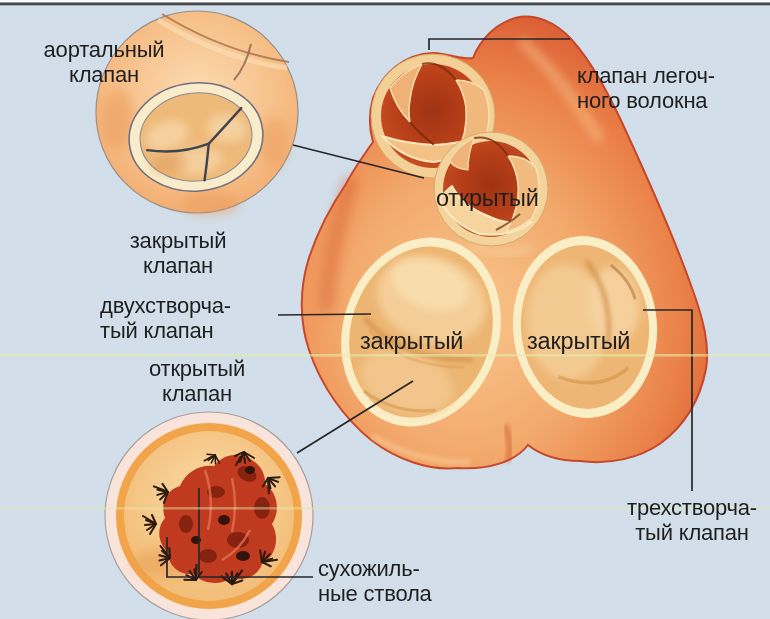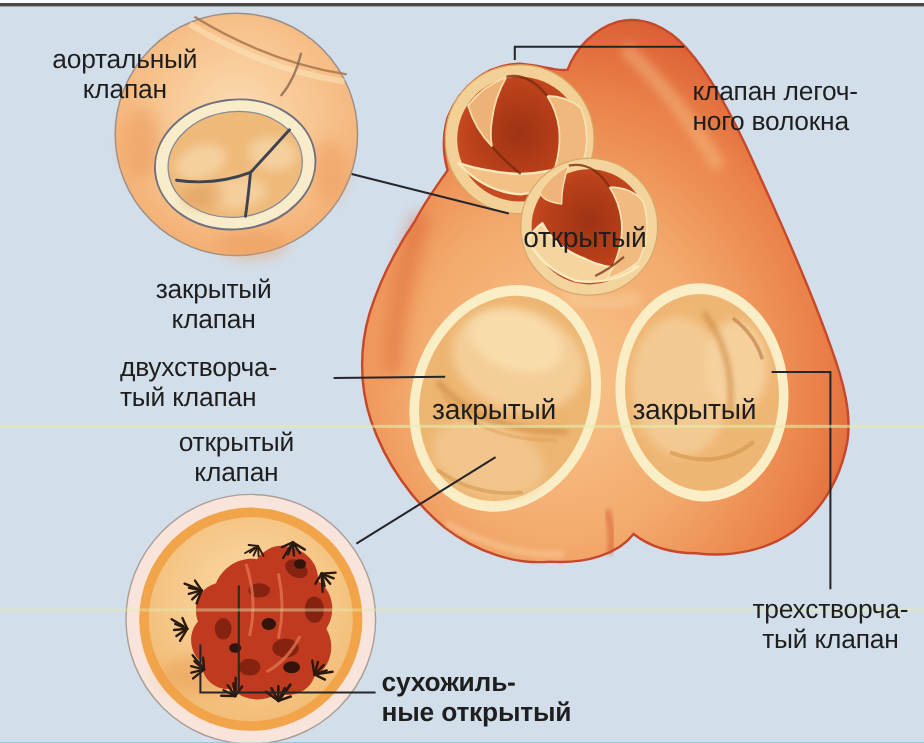--- a/index.html
+++ b/index.html
@@ -245,18 +245,18 @@
 
 <div class="lbl state" style="left:527px;top:329px;">
   <div>закрытый</div>
 </div>
 
 <div class="lbl center" style="left:608px;top:495px;width:168px;">
   <div>трехстворча-</div>
   <div>тый клапан</div>
 </div>
 
-<div class="lbl" style="left:318px;top:556px;width:170px;font-weight:bold;">
+<div class="lbl" style="left:318px;top:556px;width:170px;">
   <div>сухожиль-</div>
-  <div>ные открытый</div>
+  <div>ные ствола</div>
 </div>
 
 </div>
 
 </body></html>

